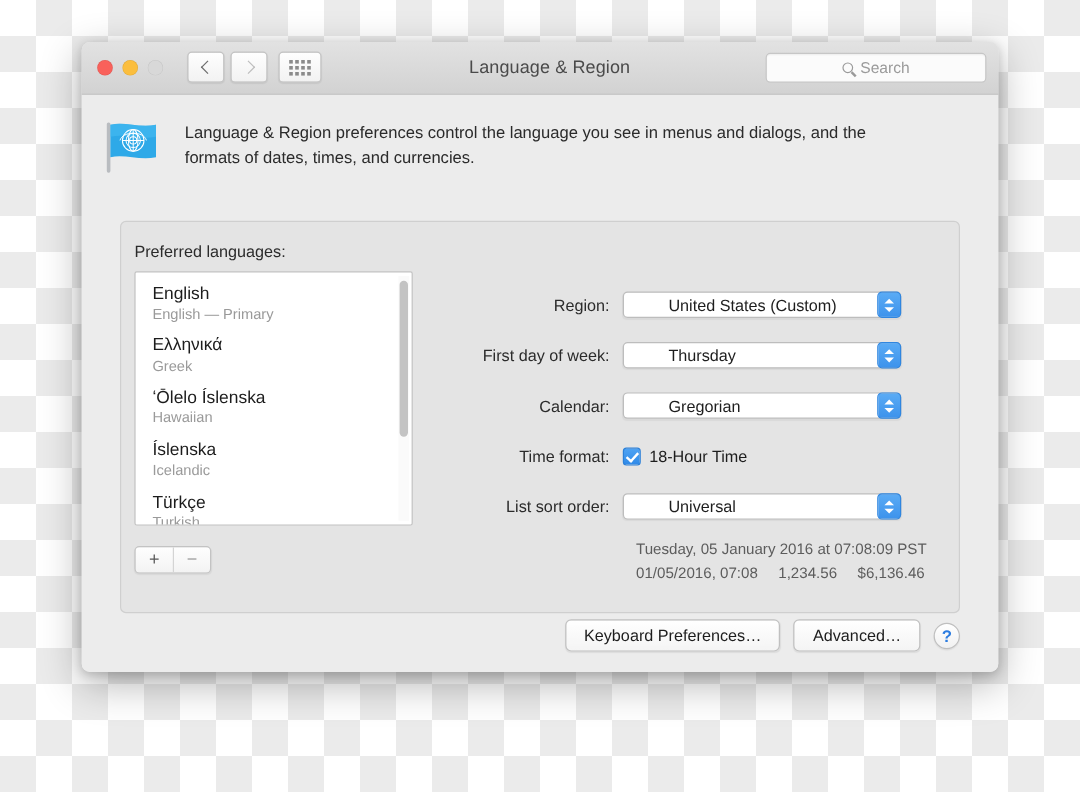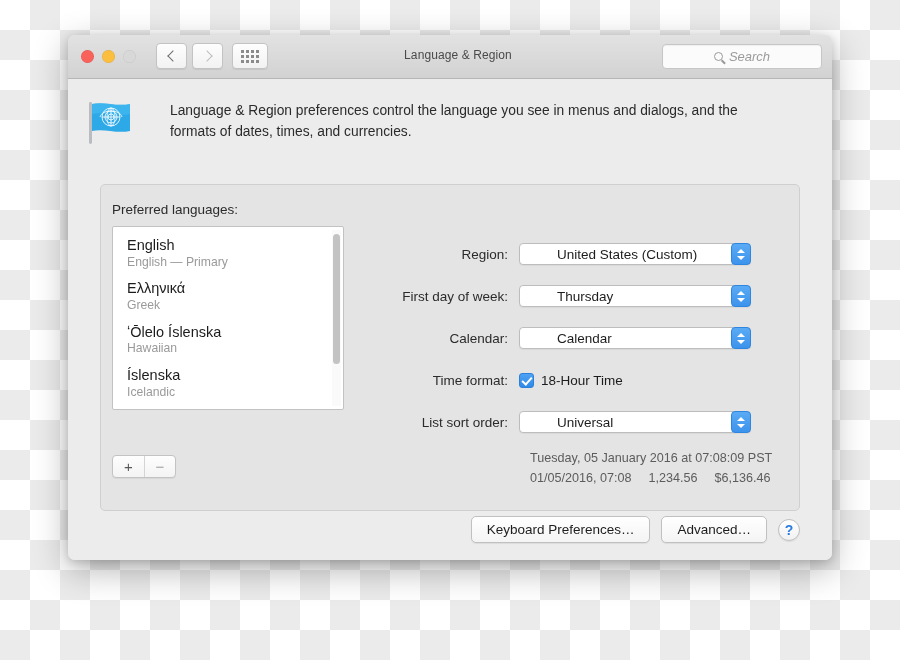--- a/index.html
+++ b/index.html
@@ -94,40 +94,39 @@
     grid-template-columns: repeat(4, 3px);
     grid-auto-rows: 3px;
     gap: 2px;
   }
   .dots i { background: #8b8b8b; display: block; width: 3px; height: 3px; }
 
   .win-title {
     position: absolute;
     left: 16px; right: 0; top: 13px;
     text-align: center;
-    font-size: 12px;
+    font-size: 15px;
     color: #4a4a4a;
     letter-spacing: 0.1px;
   }
 
   .searchfield {
     position: absolute;
     right: 10px;
     top: 9px;
-    width: 160px;
+    width: 184px;
     height: 25px;
     border-radius: 4px;
     background: #fbfbfb;
     border: 1px solid #c6c6c6;
     box-shadow: inset 0 1px 1px rgba(0,0,0,0.05);
     display: flex;
     align-items: center;
     justify-content: center;
     gap: 6px;
-    font-style: italic;
   }
   .mag {
     width: 9px; height: 9px;
     border: 1.5px solid #9a9a9a;
     border-radius: 50%;
     position: relative;
     flex: none;
   }
   .mag::after {
     content: "";
@@ -139,21 +138,21 @@
   }
   .search-ph { font-size: 13px; color: #9b9b9b; }
 
   
   .content { position: relative; height: 481px; background: #ececec; }
 
   .intro {
     position: absolute;
     left: 18px; top: 21px;
     display: flex;
-    gap: 32px;
+    gap: 16px;
     align-items: flex-start;
   }
   .flag-icon { width: 52px; height: 46px; flex: none; }
   .intro-text {
     font-size: 13.8px;
     color: #2b2b2b;
     line-height: 1.55;
     max-width: 600px;
   }
 
@@ -170,21 +169,21 @@
     position: absolute;
     left: 11px; top: 17px;
     font-size: 13.5px;
     color: #2b2b2b;
   }
 
   
   .listbox {
     position: absolute;
     left: 11px; top: 41px;
-    width: 232px; height: 184px;
+    width: 232px; height: 212px;
     background: #fff;
     border: 1px solid #c2c2c2;
     border-radius: 2px;
     overflow: hidden;
   }
   .list-inner { padding: 9px 0 0 0; }
   .lang-row { padding: 0 14px 9px 14px; }
   .lang-name {
     font-size: 14.5px;
     color: #1c1c1c;
@@ -479,21 +478,21 @@
             <span class="stepper">
               <i class="sarrow up"></i>
               <i class="sarrow down"></i>
             </span>
           </div>
         </div>
 
         <div class="frow">
           <div class="flabel">Calendar:</div>
           <div class="popup">
-            <span class="popup-val">Calendar</span>
+            <span class="popup-val">Gregorian</span>
             <span class="stepper">
               <i class="sarrow up"></i>
               <i class="sarrow down"></i>
             </span>
           </div>
         </div>
 
         <div class="frow">
           <div class="flabel">Time format:</div>
           <div class="checkrow">

